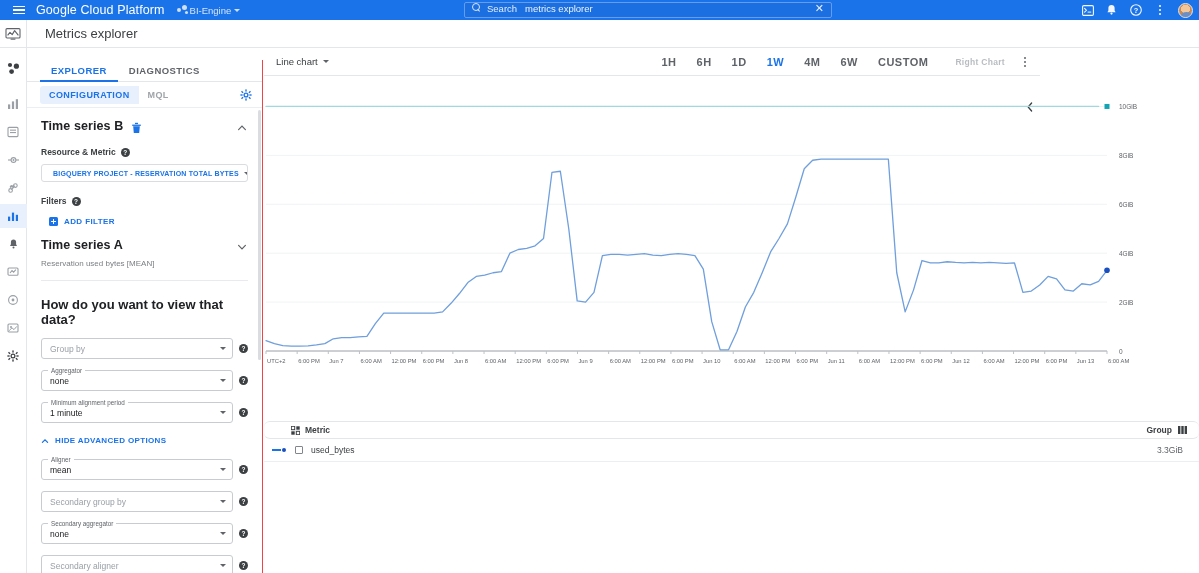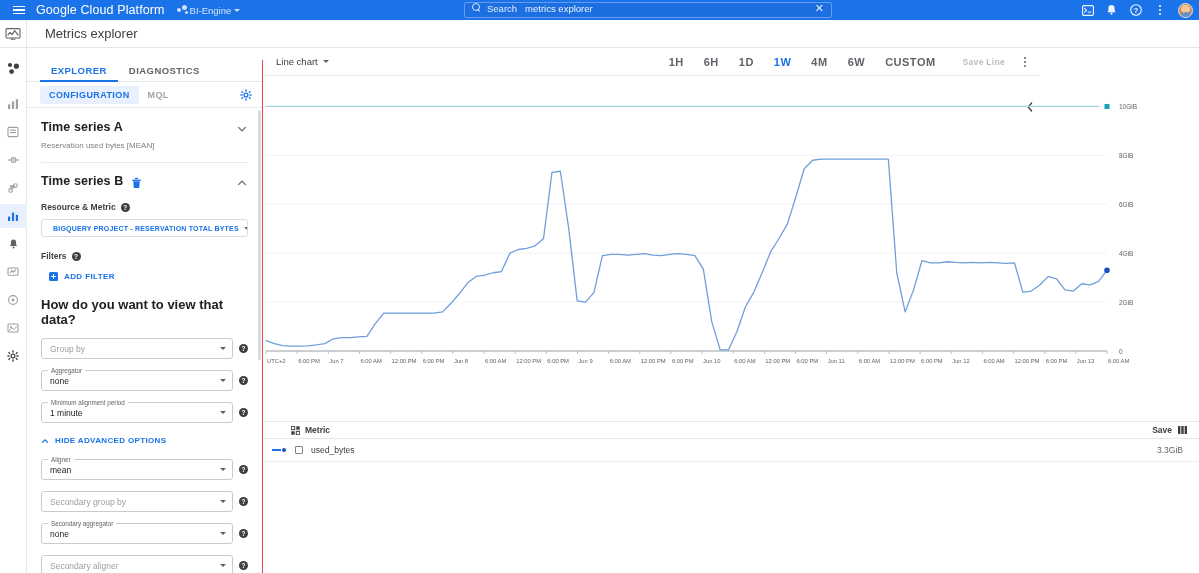--- a/index.html
+++ b/index.html
@@ -186,21 +186,21 @@
   .collapse-arrow { position: absolute; right: 4px; top: 52px; width: 12px; height: 14px; cursor: pointer; }
 
   .plot { position: absolute; left: 0; top: 28px; width: 935px; height: 345px; }
   .plot svg { display: block; }
 
   
   .legend-table { position: absolute; left: 0; top: 373px; width: 935px; }
   .legend-head {
     height: 18px; display: flex; align-items: center;
     border-top: 1px solid #e4e7ea; border-bottom: 1px solid #e4e7ea;
-    font-size: 8.5px; font-weight: 700; color: #3c4043;
+    font-size: 8.5px; font-weight: 700; color: #3c4043; border-radius: 6px;
   }
   .lh-metric { margin-left: 27px; display: flex; align-items: center; gap: 5px; }
   .lh-value { margin-left: auto; display: flex; align-items: center; gap: 6px; margin-right: 12px; }
   .legend-row {
     height: 23px; display: flex; align-items: center;
     border-bottom: 1px solid #eceff1; font-size: 8.5px; color: #3c4043;
   }
   .swatch { width: 14px; height: 8px; margin-left: 8px; position: relative; flex: none; }
   .swatch i { position: absolute; left: 0; top: 3.2px; width: 9px; height: 1.6px; }
   .swatch b { position: absolute; right: 0; top: 1.6px; width: 4.5px; height: 4.5px; }
@@ -383,33 +383,20 @@
             <rect x="9" y="7.8" width="1.4" height="2.2" transform="rotate(-45 9.7 8.9)"></rect>
             <rect x="9" y="2" width="1.4" height="2.2" transform="rotate(45 9.7 3.1)"></rect>
             <rect x="1.6" y="7.8" width="1.4" height="2.2" transform="rotate(45 2.3 8.9)"></rect>
           </g>
         </svg>
     </div>
   </div>
 
   <div class="panel-scroll">
     <div class="scroll-track"></div>
-
-    <div class="ts-block">
-      <div class="ts-head">
-        <div class="ts-title">Time series A</div>
-        <div class="chev">
-          <svg width="12" height="12" viewBox="0 0 12 12">
-              <path d="M2.6 4.4 L6 7.8 L9.4 4.4" fill="none" stroke="#5f6368" stroke-width="1.2" stroke-linecap="round"></path>
-            </svg>
-        </div>
-      </div>
-      <div class="ts-sub">Reservation used bytes [MEAN]</div>
-      <div class="divider"></div>
-    </div>
 
     <div class="ts-block" style="padding-top:11px">
       <div class="ts-head">
         <div class="ts-title">Time series B</div>
         <div class="trash-btn">
           <svg width="11" height="12" viewBox="0 0 11 12">
               <rect x="1.2" y="2.6" width="8.6" height="1.3" fill="#1a73e8"></rect>
               <rect x="4" y="0.8" width="3" height="1.3" fill="#1a73e8"></rect>
               <path d="M2.2 4.3 H8.8 L8.2 11 H2.8 Z" fill="#1a73e8"></path>
             </svg>
@@ -440,20 +427,33 @@
         <span>Filters</span>
         <span class="helpdot">?</span>
       </div>
 
       <div class="addfilter">
         <span class="plus-sq"></span>
         <span>ADD FILTER</span>
       </div>
     </div>
 
+    <div class="ts-block">
+      <div class="ts-head">
+        <div class="ts-title">Time series A</div>
+        <div class="chev">
+          <svg width="12" height="12" viewBox="0 0 12 12">
+              <path d="M2.6 4.4 L6 7.8 L9.4 4.4" fill="none" stroke="#5f6368" stroke-width="1.2" stroke-linecap="round"></path>
+            </svg>
+        </div>
+      </div>
+      <div class="ts-sub">Reservation used bytes [MEAN]</div>
+      <div class="divider"></div>
+    </div>
+
     <div class="question-head">How do you want to view that data?</div>
 
     <div class="frow">
       <div class="sel">
         <span class="val placeholder">Group by</span>
         <span class="caret"></span>
       </div>
       <span class="helpdot">?</span>
     </div>
 
@@ -537,21 +537,21 @@
       <span class="caret-down" style="border-top-color:#5f6368"></span>
     </div>
     <div class="range-group">
       <div class="range-btn">1H</div>
       <div class="range-btn">6H</div>
       <div class="range-btn">1D</div>
       <div class="range-btn active">1W</div>
       <div class="range-btn">4M</div>
       <div class="range-btn">6W</div>
       <div class="range-btn">CUSTOM</div>
-      <div class="save-chart">Save Line</div>
+      <div class="save-chart">Right Chart</div>
       <div class="kebab">
           <i></i>
           <i></i>
           <i></i>
         </div>
     </div>
   </div>
 
   <div class="collapse-arrow">
     <svg width="12" height="14" viewBox="0 0 12 14">
@@ -641,21 +641,21 @@
       <div class="lh-metric">
         <svg width="9" height="9" viewBox="0 0 9 9">
             <rect x="0.3" y="0.3" width="3.4" height="3.4" fill="none" stroke="#3c4043" stroke-width="1"></rect>
             <rect x="5.3" y="0.3" width="3.4" height="3.4" fill="#3c4043"></rect>
             <rect x="0.3" y="5.3" width="3.4" height="3.4" fill="#3c4043"></rect>
             <rect x="5.3" y="5.3" width="3.4" height="3.4" fill="none" stroke="#3c4043" stroke-width="1"></rect>
           </svg>
         <span>Metric</span>
       </div>
       <div class="lh-value">
-        <span>Save</span>
+        <span>Group</span>
         <svg width="9" height="8" viewBox="0 0 9 8">
             <rect x="0" y="0" width="2.4" height="8" fill="#3c4043"></rect>
             <rect x="3.3" y="0" width="2.4" height="8" fill="#3c4043"></rect>
             <rect x="6.6" y="0" width="2.4" height="8" fill="#3c4043"></rect>
           </svg>
       </div>
     </div>
 
 
     <div class="legend-row">

